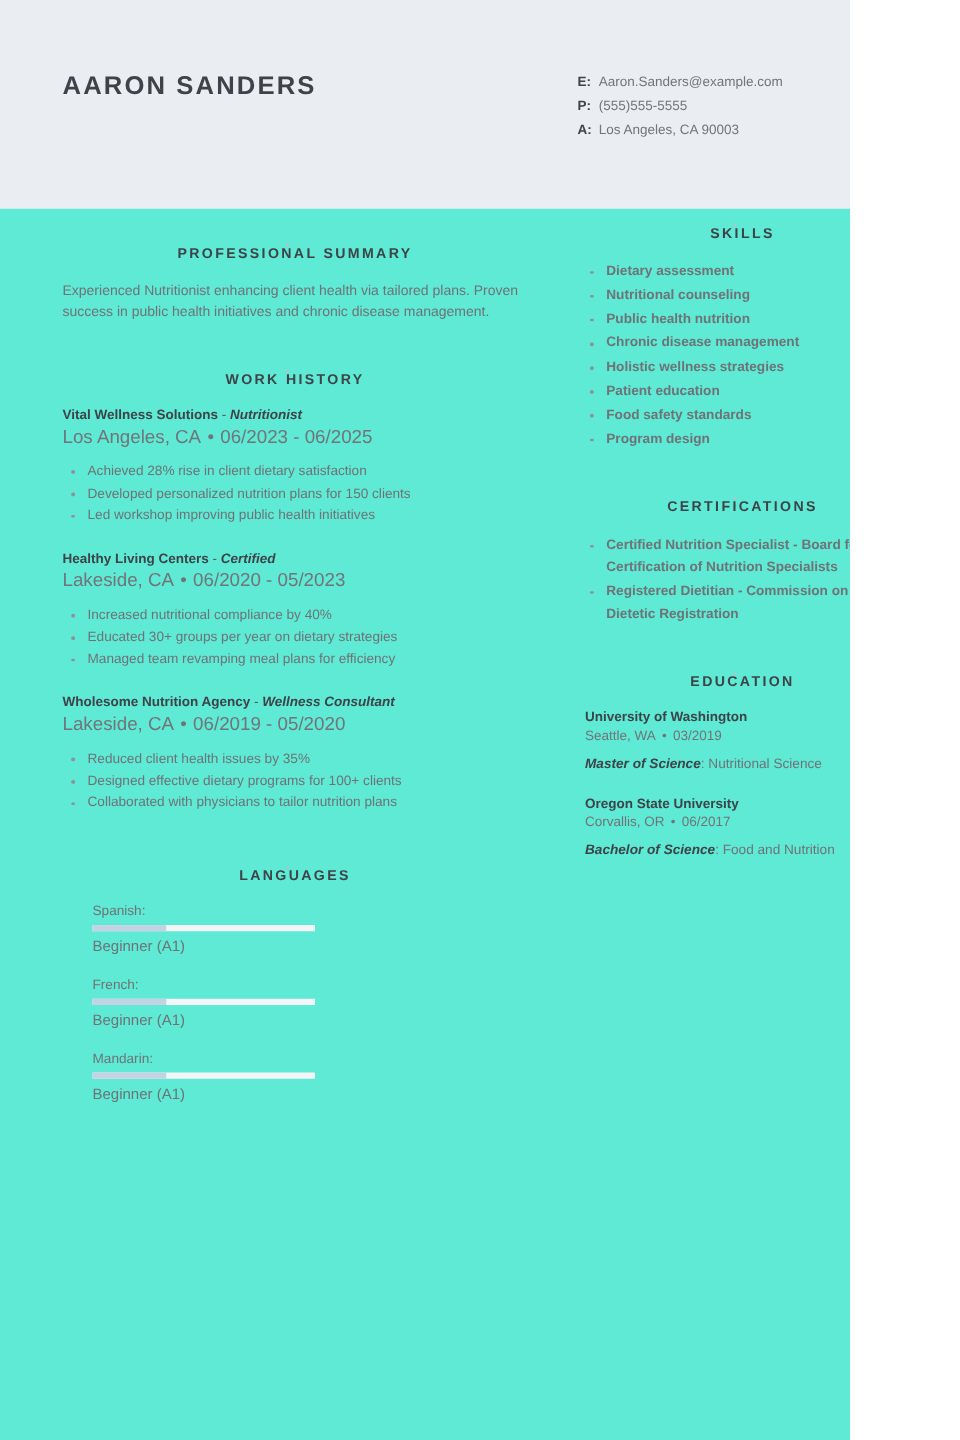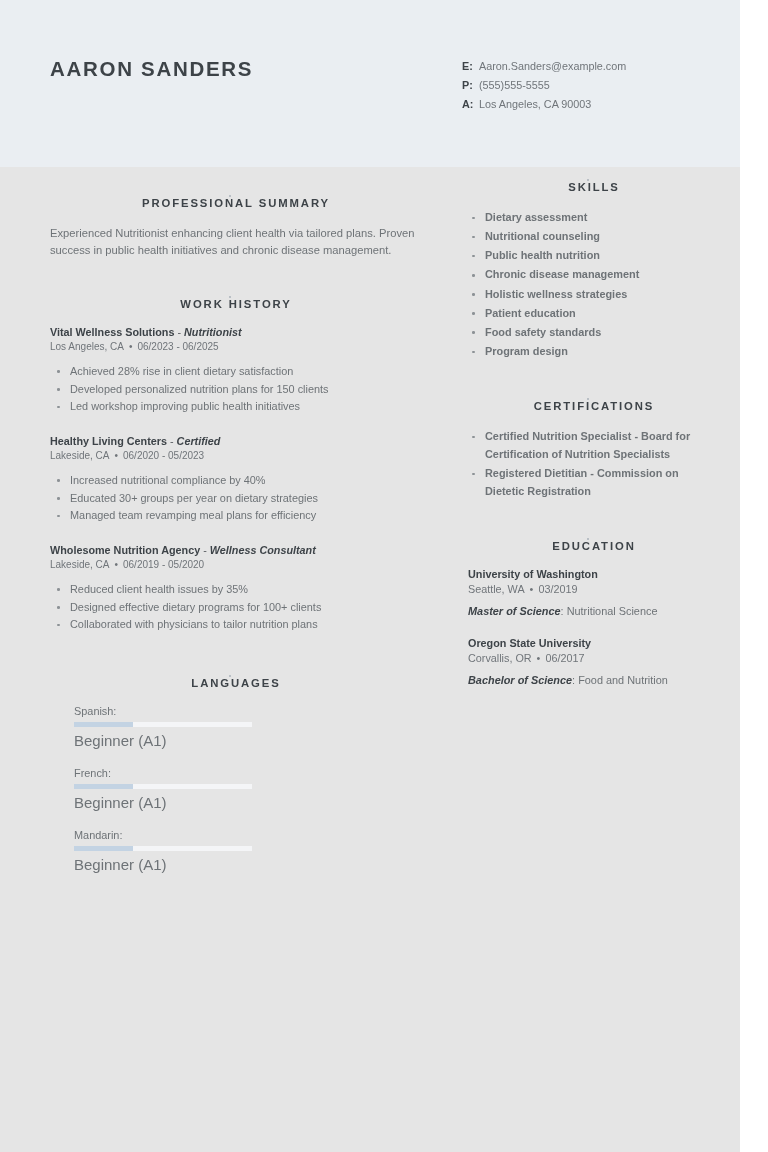--- a/index.html
+++ b/index.html
@@ -8,23 +8,23 @@
   html, body {
     width: 768px;
     height: 1152px;
     background: #ffffff;
     font-family: "Liberation Sans", sans-serif;
     -webkit-font-smoothing: antialiased;
   }
 
   .page {
     position: relative;
-    width: 740px;
+    width: 680px;
     height: 1152px;
-    background: #e5e5e5;
+    background: #5eead4;
     overflow: hidden;
   }
 
   
   .header {
     height: 167px;
     background: #eaeef2;
     position: relative;
   }
   .header-name {
@@ -111,21 +111,21 @@
   .job { margin-bottom: 0; }
   .job-title-line {
     font-size: 10.8px;
     color: #3d4348;
     margin-bottom: 3px;
   }
   .job-company { font-weight: bold; margin-top: 34px; }
   .job-sep { font-weight: normal; color: #55595d; }
   .job-role { font-weight: bold; font-style: italic; }
   .job-meta {
-    font-size: 10px;
+    font-size: 15px;
     color: #70757a;
     margin-bottom: 11px;
   }
   .job-meta .dot { padding: 0 5px; }
 
   ul.bullets {
     list-style: none;
     margin: 0 0 19px 0;
   }
   ul.bullets li {
@@ -217,21 +217,21 @@
     width: 178px;
     height: 5px;
     background: #f4f5f7;
     margin-bottom: 5px;
   }
   .lang-bar-fill {
     height: 5px;
     background: #c3d3e3;
   }
   .lang-level {
-    font-size: 15px;
+    font-size: 12px;
     color: #6e7377;
   }
 </style>
 </head>
 <body>
 
 <div class="page">
 
   <div class="header">
     <div class="header-name">AARON SANDERS</div>

